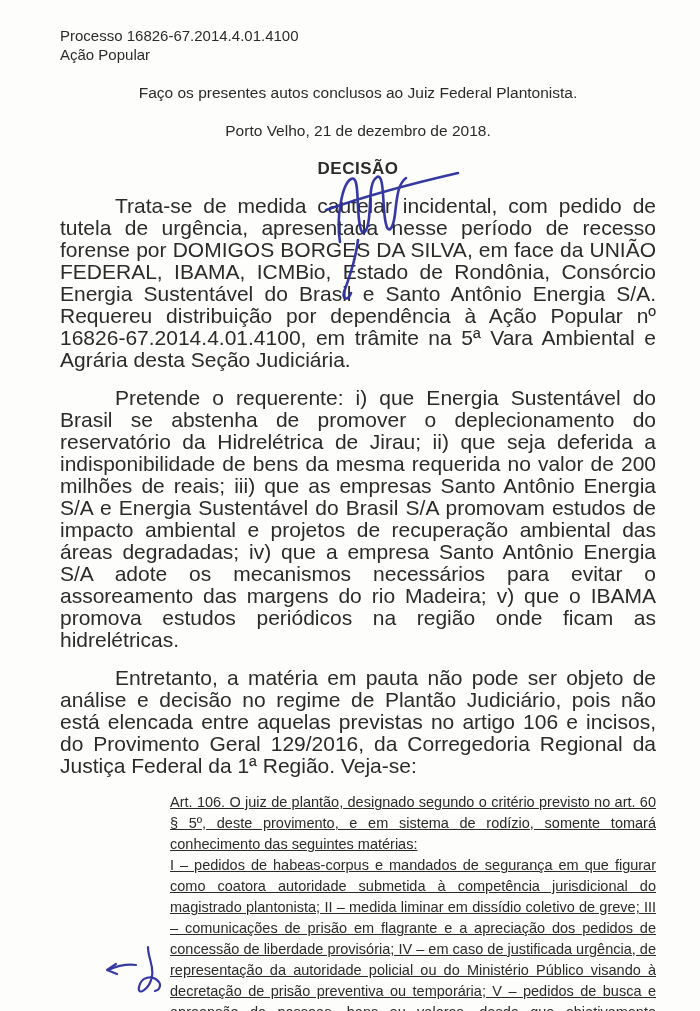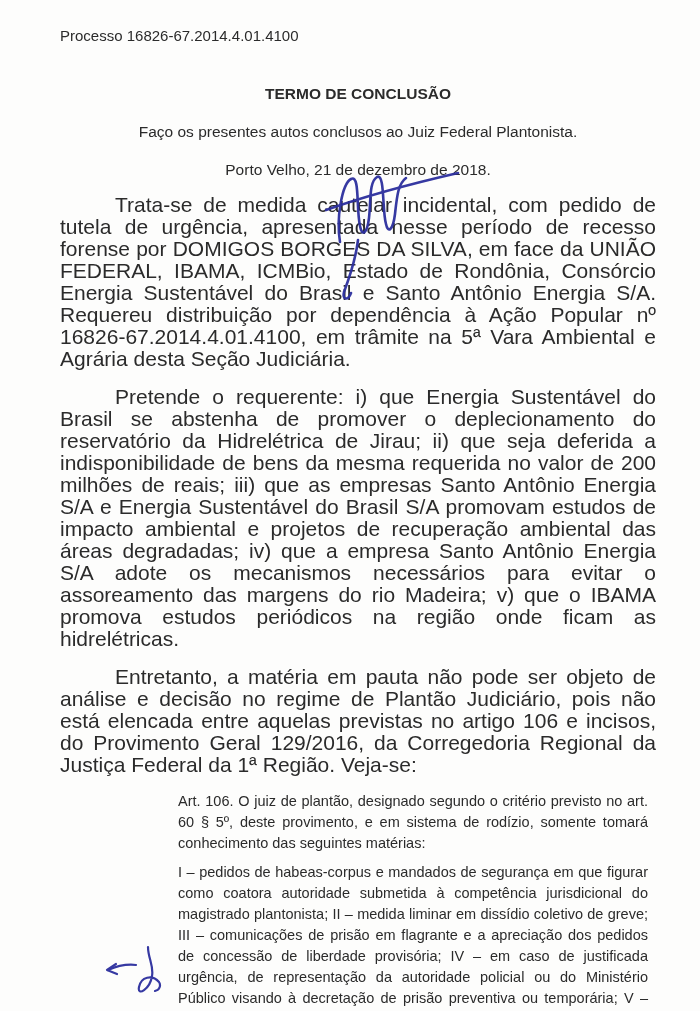--- a/index.html
+++ b/index.html
@@ -57,44 +57,45 @@
     text-align: justify;
     text-indent: 55px;
   }
   .body-par.first { margin-top: 15px; }
   .quote-block {
     margin: 15px 0 0 110px;
     font-size: 14.5px;
     line-height: 21px;
     text-align: justify;
   }
-  .quote-block p { margin: 8px; }
+  .quote-block p { margin: 0; text-decoration: underline; }
   .ink {
     position: absolute;
     pointer-events: none;
   }
   .ink-signature { left: 298px; top: 160px; }
   .ink-initials  { left: 103px; top: 944px; }
 </style>
 </head>
 <body>
 
 <div class="page">
 
   <div class="hdr">
     <div class="hdr-line">Processo 16826-67.2014.4.01.4100</div>
+    <div class="hdr-line">Ação Popular</div>
   </div>
 
-  <div class="termo-title">TERMO DE CONCLUSÃO</div>
 
   <div class="center-line">Faço os presentes autos conclusos ao Juiz Federal Plantonista.</div>
 
   <div class="center-line">Porto Velho, 21 de dezembro de 2018.</div>
 
 
+  <div class="decisao-title">DECISÃO</div>
 
   <p class="body-par first">Trata-se de medida cautelar incidental, com pedido de tutela de urgência, apresentada nesse período de recesso forense por DOMIGOS BORGES DA SILVA, em face da UNIÃO FEDERAL, IBAMA, ICMBio, Estado de Rondônia, Consórcio Energia Sustentável do Brasil e Santo Antônio Energia S/A. Requereu distribuição por dependência à Ação Popular nº 16826-67.2014.4.01.4100, em trâmite na 5ª Vara Ambiental e Agrária desta Seção Judiciária.</p>
   <p class="body-par">Pretende o requerente: i) que Energia Sustentável do Brasil se abstenha de promover o deplecionamento do reservatório da Hidrelétrica de Jirau; ii) que seja deferida a indisponibilidade de bens da mesma requerida no valor de 200 milhões de reais; iii) que as empresas Santo Antônio Energia S/A e Energia Sustentável do Brasil S/A promovam estudos de impacto ambiental e projetos de recuperação ambiental das áreas degradadas; iv) que a empresa Santo Antônio Energia S/A adote os mecanismos necessários para evitar o assoreamento das margens do rio Madeira; v) que o IBAMA promova estudos periódicos na região onde ficam as hidrelétricas.</p>
   <p class="body-par">Entretanto, a matéria em pauta não pode ser objeto de análise e decisão no regime de Plantão Judiciário, pois não está elencada entre aquelas previstas no artigo 106 e incisos, do Provimento Geral 129/2016, da Corregedoria Regional da Justiça Federal da 1ª Região. Veja-se:</p>
 
   <div class="quote-block">
     <p>Art. 106. O juiz de plantão, designado segundo o critério previsto no art. 60 § 5º, deste provimento, e em sistema de rodízio, somente tomará conhecimento das seguintes matérias:</p>
     <p>I – pedidos de habeas-corpus e mandados de segurança em que figurar como coatora autoridade submetida à competência jurisdicional do magistrado plantonista; II – medida liminar em dissídio coletivo de greve; III – comunicações de prisão em flagrante e a apreciação dos pedidos de concessão de liberdade provisória; IV – em caso de justificada urgência, de representação da autoridade policial ou do Ministério Público visando à decretação de prisão preventiva ou temporária; V – pedidos de busca e apreensão de pessoas, bens ou valores, desde que objetivamente comprovada a urgência; VI – medida cautelar, de natureza cível ou criminal, que não possa ser realizado no horário normal de expediente ou de caso em que da demora possa resultar risco de</p>
   </div>
 

